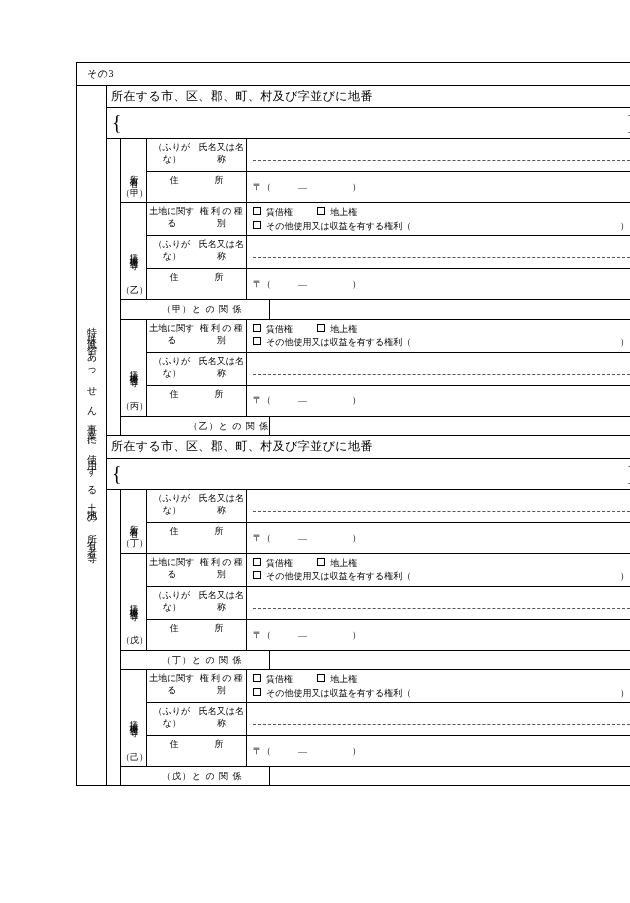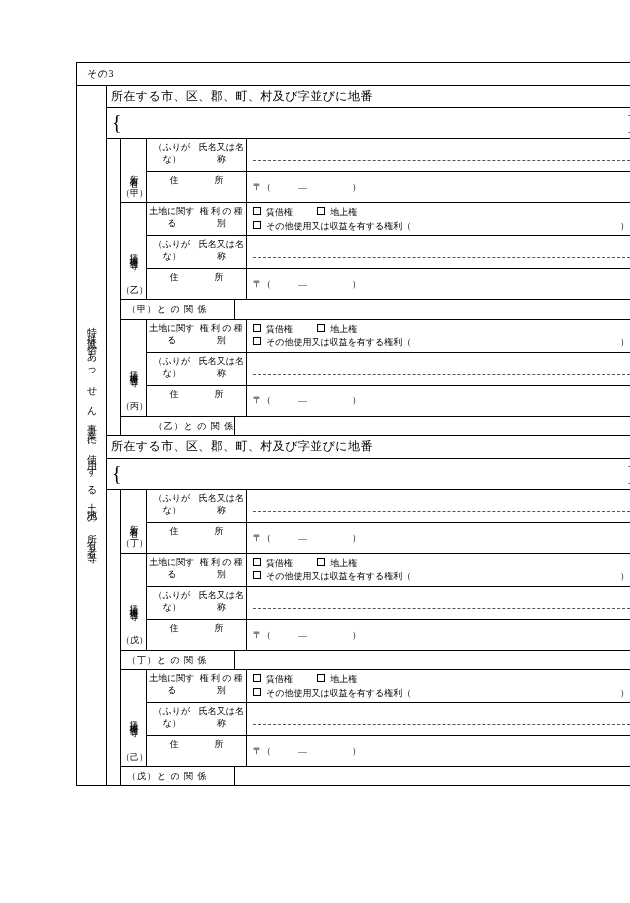--- a/index.html
+++ b/index.html
@@ -179,20 +179,21 @@
   }
   .gap-l { margin-left: 22px; }
   .rel-label {
     width: 114px;
     min-width: 114px;
     border-right: 1px solid #000;
     box-sizing: border-box;
     padding: 4px 0 4px 6px;
     font-size: 9px;
     letter-spacing: 1px;
+    margin-left: 35px;
   }
   .rel-blank { flex: 1; }
   .tail-paren { float: right; margin-right: 6px; }
 </style>
 </head>
 <body>
 
 <div id="page">
 
   <div class="row">

